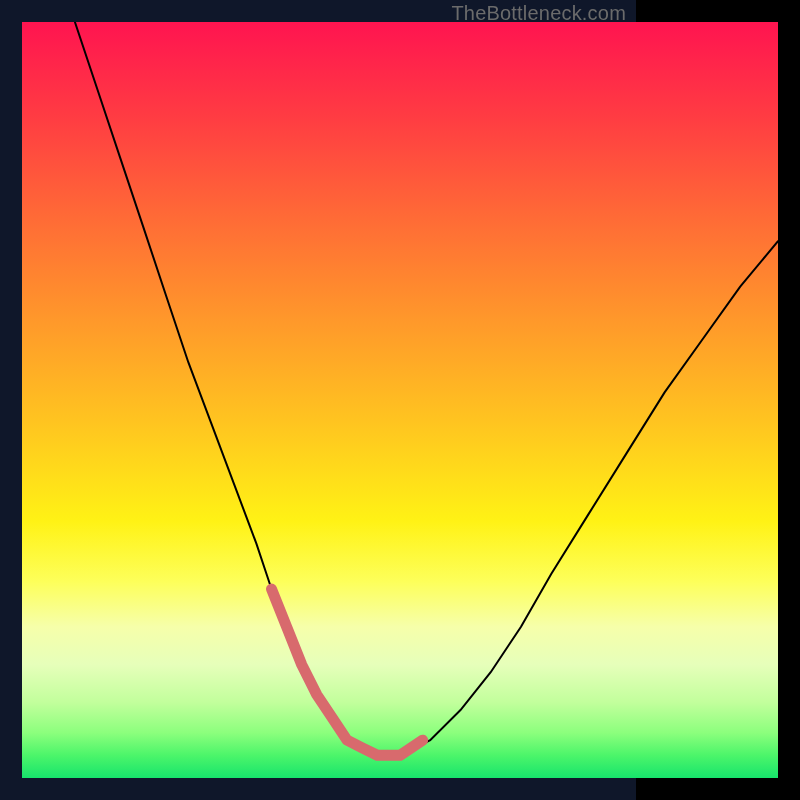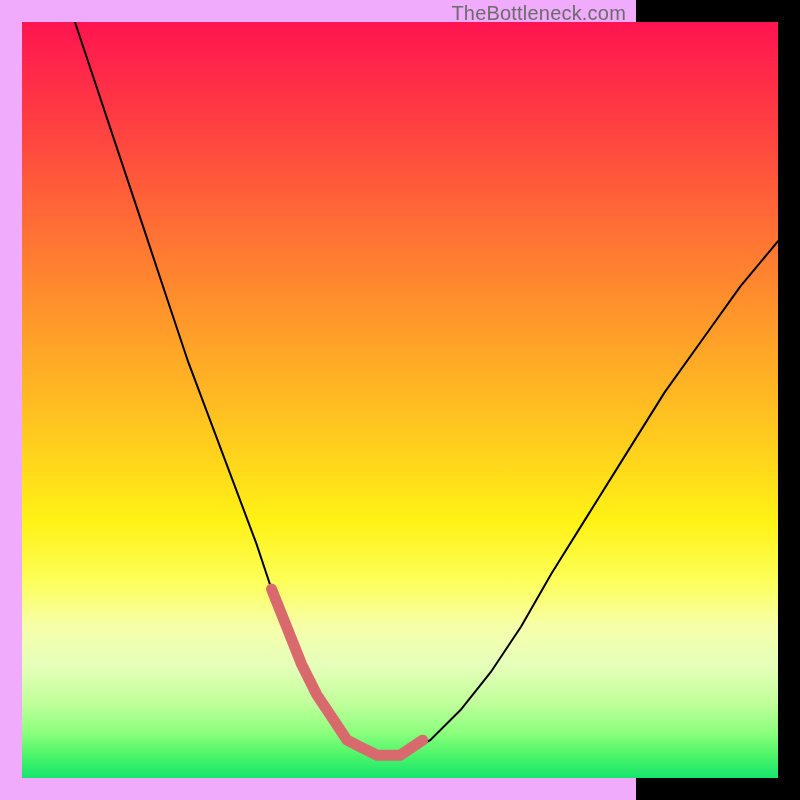--- a/index.html
+++ b/index.html
@@ -10,21 +10,21 @@
     background: #000;
     overflow: hidden;
     font-family: Arial, Helvetica, sans-serif;
   }
   .frame {
     position: absolute;
     left: 0;
     top: 0;
     width: 636px;
     height: 800px;
-    background: #f0abfc;
+    background: #0f172a;
   }
   .plot {
     position: absolute;
     left: 22px;
     top: 22px;
     width: 756px;
     height: 756px;
     background: linear-gradient(
       to bottom,
       #ff1450 0%,

